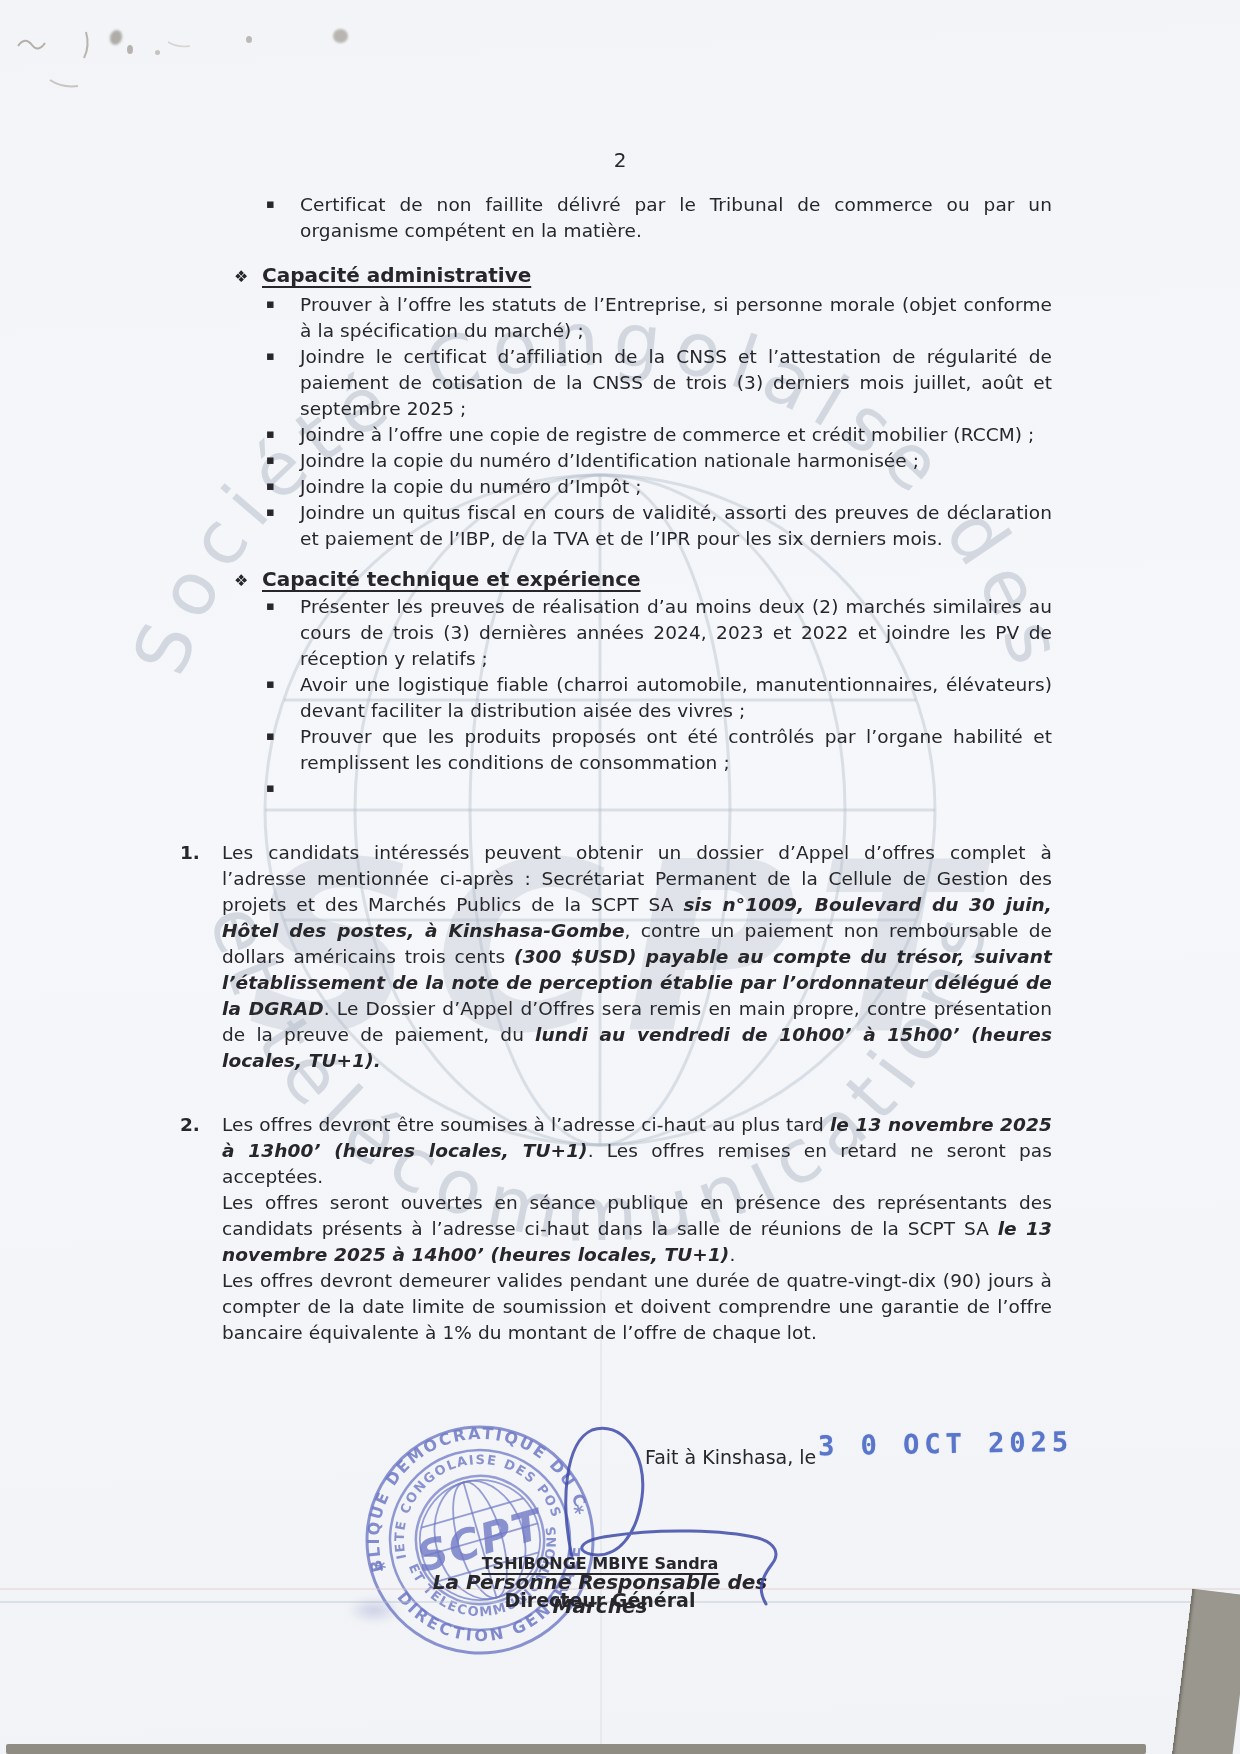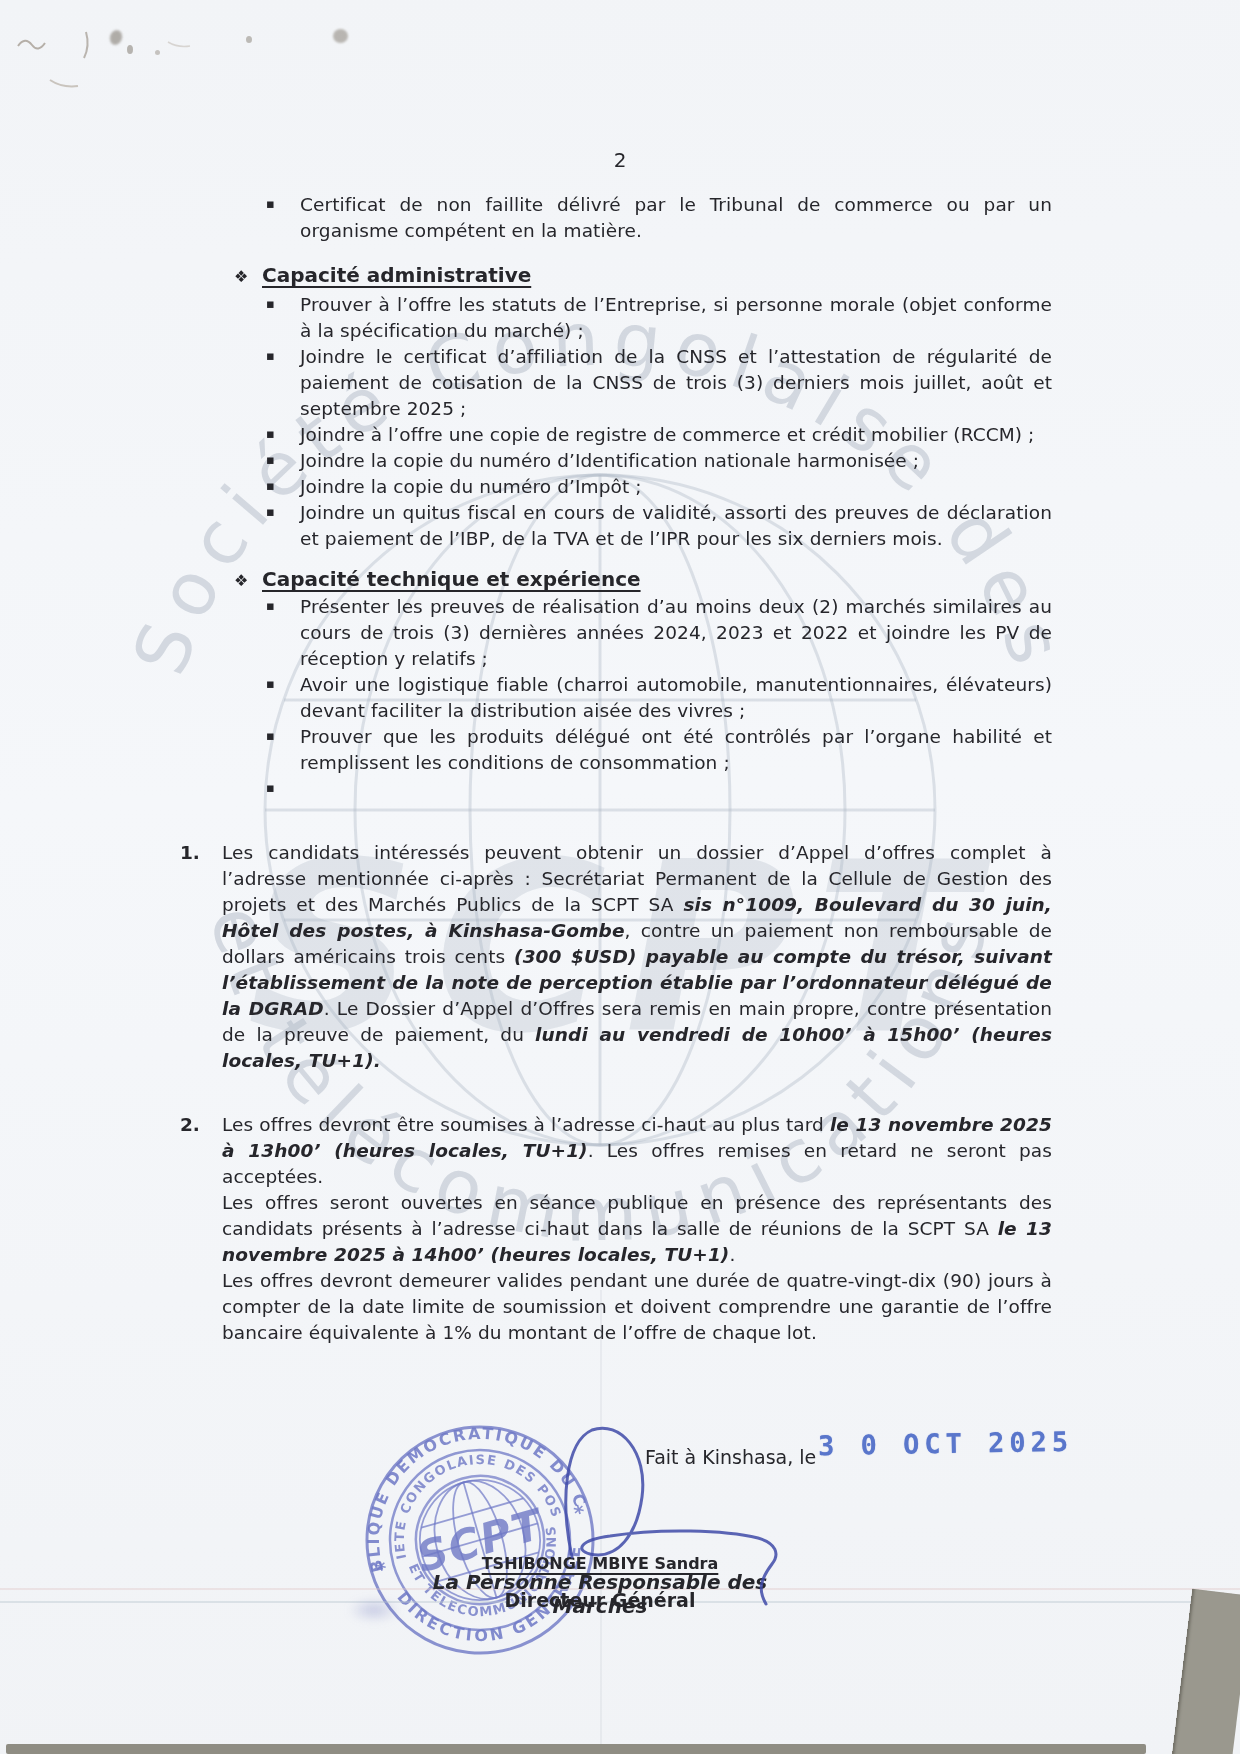--- a/index.html
+++ b/index.html
@@ -127,21 +127,21 @@
       <li><span class="marker">▪</span><span>Joindre un quitus fiscal en cours de validité, assorti des preuves de déclaration et paiement de l’IBP, de la TVA et de l’IPR pour les six derniers mois.</span></li>
     </ul>
 
     <div class="section-head second">
       <span class="diamond">❖</span>
       <span class="title">Capacité technique et expérience</span>
     </div>
     <ul class="doc-bullets">
       <li><span class="marker">▪</span><span>Présenter les preuves de réalisation d’au moins deux (2) marchés similaires au cours de trois (3) dernières années 2024, 2023 et 2022 et joindre les PV de réception y relatifs ;</span></li>
       <li><span class="marker">▪</span><span>Avoir une logistique fiable (charroi automobile, manutentionnaires, élévateurs) devant faciliter la distribution aisée des vivres ;</span></li>
-      <li><span class="marker">▪</span><span>Prouver que les produits délégué ont été contrôlés par l’organe habilité et remplissent les conditions de consommation ;</span></li>
+      <li><span class="marker">▪</span><span>Prouver que les produits proposés ont été contrôlés par l’organe habilité et remplissent les conditions de consommation ;</span></li>
       <li><span class="marker">▪</span></li>
     </ul>
 
     <div class="num-item" id="item1">
       <span class="num">1.</span>
       <p><span>Les candidats intéressés peuvent obtenir un dossier d’Appel d’offres complet à l’adresse mentionnée ci-après : Secrétariat Permanent de la Cellule de Gestion des projets et des Marchés Publics de la SCPT SA </span><span class="bi">sis n°1009, Boulevard du 30 juin, Hôtel des postes, à Kinshasa-Gombe</span><span>, contre un paiement non remboursable de dollars américains trois cents </span><span class="bi">(300 $USD)  payable au compte du trésor, suivant l’établissement de la note de perception établie par l’ordonnateur délégué de la DGRAD</span><span>. Le Dossier d’Appel d’Offres sera remis en main propre, contre présentation de la preuve de paiement, du </span><span class="bi">lundi au vendredi de 10h00’ à 15h00’ (heures locales, TU+1).</span></p>
     </div>
     <div class="num-item" id="item2">
       <span class="num">2.</span>
       <p><span>Les offres devront être soumises à l’adresse ci-haut au plus tard </span><span class="bi">le 13 novembre 2025 à 13h00’ (heures locales, TU+1)</span><span>. Les offres remises en retard ne seront pas acceptées.</span></p>

